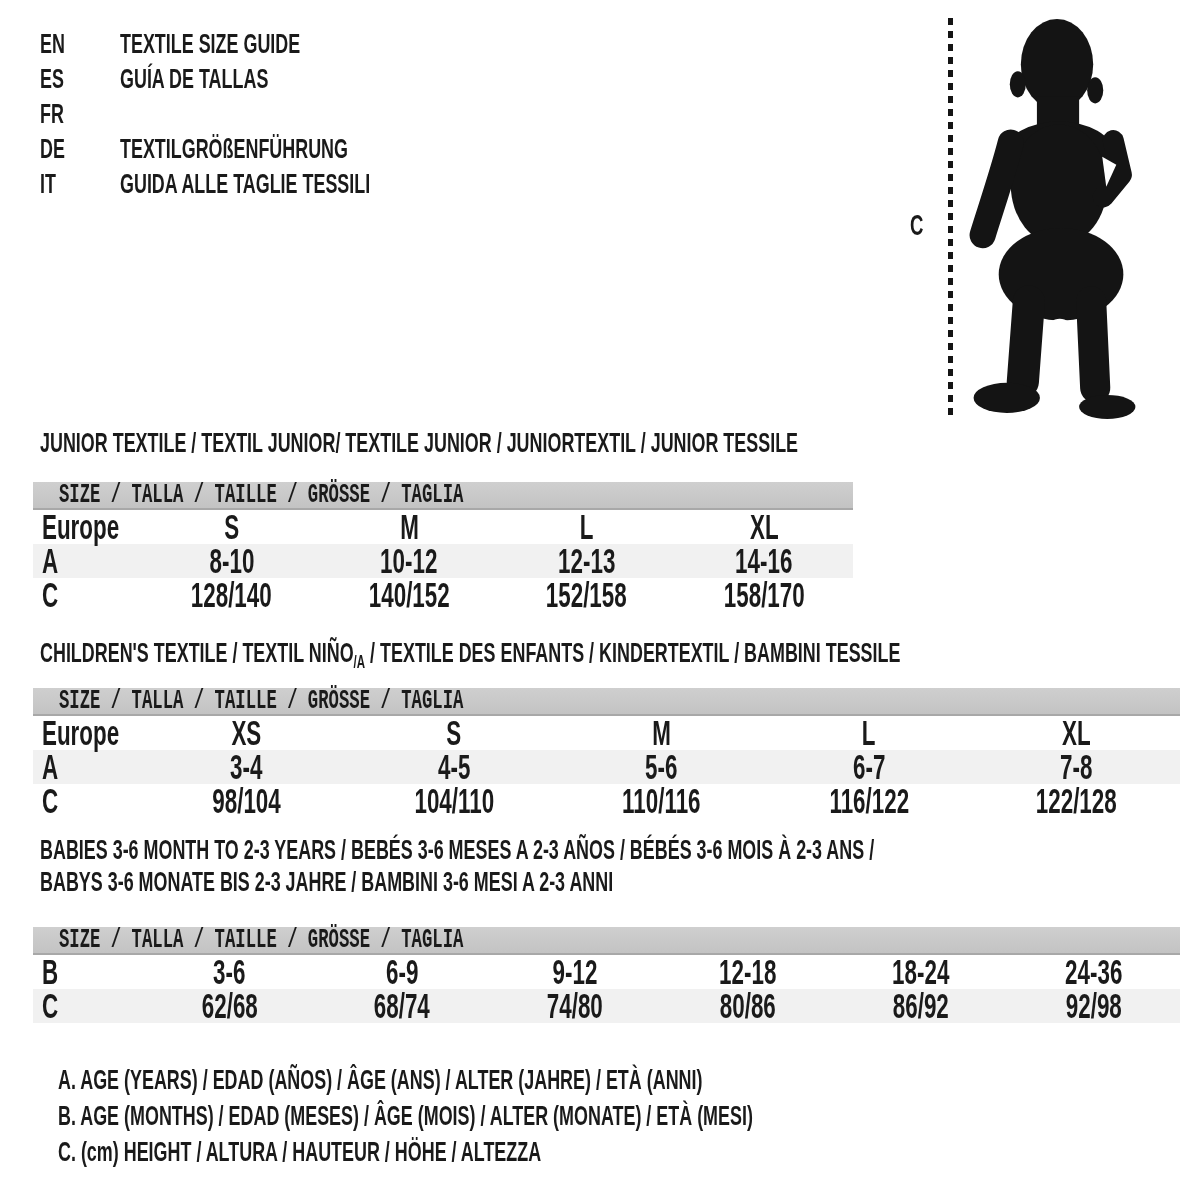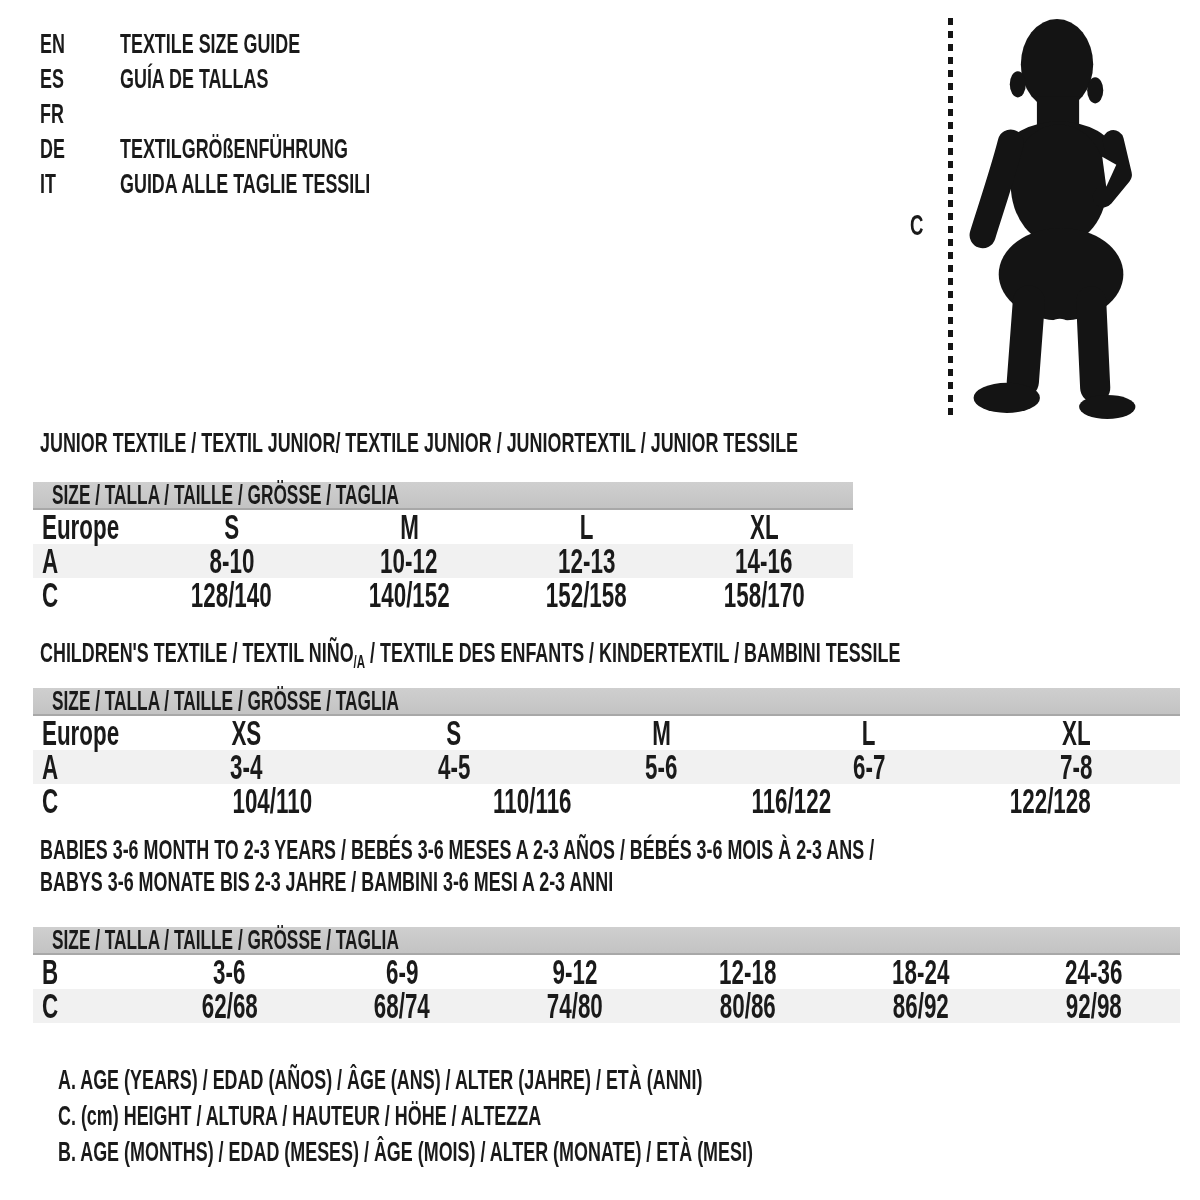--- a/index.html
+++ b/index.html
@@ -17,21 +17,21 @@
   .dash-line{position:absolute;left:948px;top:18px;width:5px;height:400px;
     background:repeating-linear-gradient(to bottom,#141414 0px,#141414 7px,transparent 7px,transparent 13px);}
   .c-label{position:absolute;left:910px;top:209px;font-size:29px;}
   .baby{position:absolute;left:966px;top:18px;}
   
   .sec-title{position:absolute;left:40px;font-size:28px;line-height:30px;white-space:nowrap;}
   .subsc{font-size:18px;vertical-align:-6px;}
   
   .sg-table{position:absolute;left:33px;}
   .t-head{height:28px;background:linear-gradient(180deg,#cfcfcf,#c3c3c3);border-bottom:2px solid #a8a8a8;
-    box-sizing:border-box;display:flex;align-items:center;padding-left:19px;font-size:27px;}
+    box-sizing:border-box;display:flex;align-items:center;padding-left:26px;font-size:27px;font-family:Liberation Mono, monospace;}
   .t-row{display:flex;height:34px;align-items:center;font-size:35px;}
   .t-row.stripe{background:#f1f1f1;}
   .t-label{width:110px;padding-left:9px;box-sizing:border-box;}
   .t-cell{flex:1;display:flex;justify-content:center;align-items:center;text-align:center;}
   
   .legend{position:absolute;left:40px;top:1062px;}
   .legend-line{height:36px;display:flex;align-items:center;font-size:28px;margin-left:18px;}
 </style>
 </head>
 <body>
@@ -177,20 +177,23 @@
       <div class="t-cell">
           <span class="cond-c">6-7</span>
         </div>
       <div class="t-cell">
           <span class="cond-c">7-8</span>
         </div>
     </div>
     <div class="t-row">
       <div class="t-label"><span class="cond">C</span></div>
       <div class="t-cell">
+          <span class="cond-c">98/104</span>
+        </div>
+      <div class="t-cell">
           <span class="cond-c">104/110</span>
         </div>
       <div class="t-cell">
           <span class="cond-c">110/116</span>
         </div>
       <div class="t-cell">
           <span class="cond-c">116/122</span>
         </div>
       <div class="t-cell">
           <span class="cond-c">122/128</span>
@@ -248,20 +251,20 @@
           <span class="cond-c">92/98</span>
         </div>
     </div>
   </div>
 
   <div class="legend">
     <div class="legend-line">
         <span class="cond">A. AGE (YEARS) / EDAD (AÑOS) / ÂGE (ANS) / ALTER (JAHRE) / ETÀ (ANNI)</span>
       </div>
     <div class="legend-line">
+        <span class="cond">B. AGE (MONTHS) / EDAD (MESES) / ÂGE (MOIS) / ALTER (MONATE) / ETÀ (MESI)</span>
+      </div>
+    <div class="legend-line">
         <span class="cond">C. (cm) HEIGHT / ALTURA / HAUTEUR / HÖHE / ALTEZZA</span>
       </div>
-    <div class="legend-line">
-        <span class="cond">B. AGE (MONTHS) / EDAD (MESES) / ÂGE (MOIS) / ALTER (MONATE) / ETÀ (MESI)</span>
-      </div>
   </div>
 
 </div>
 
 </body></html>

